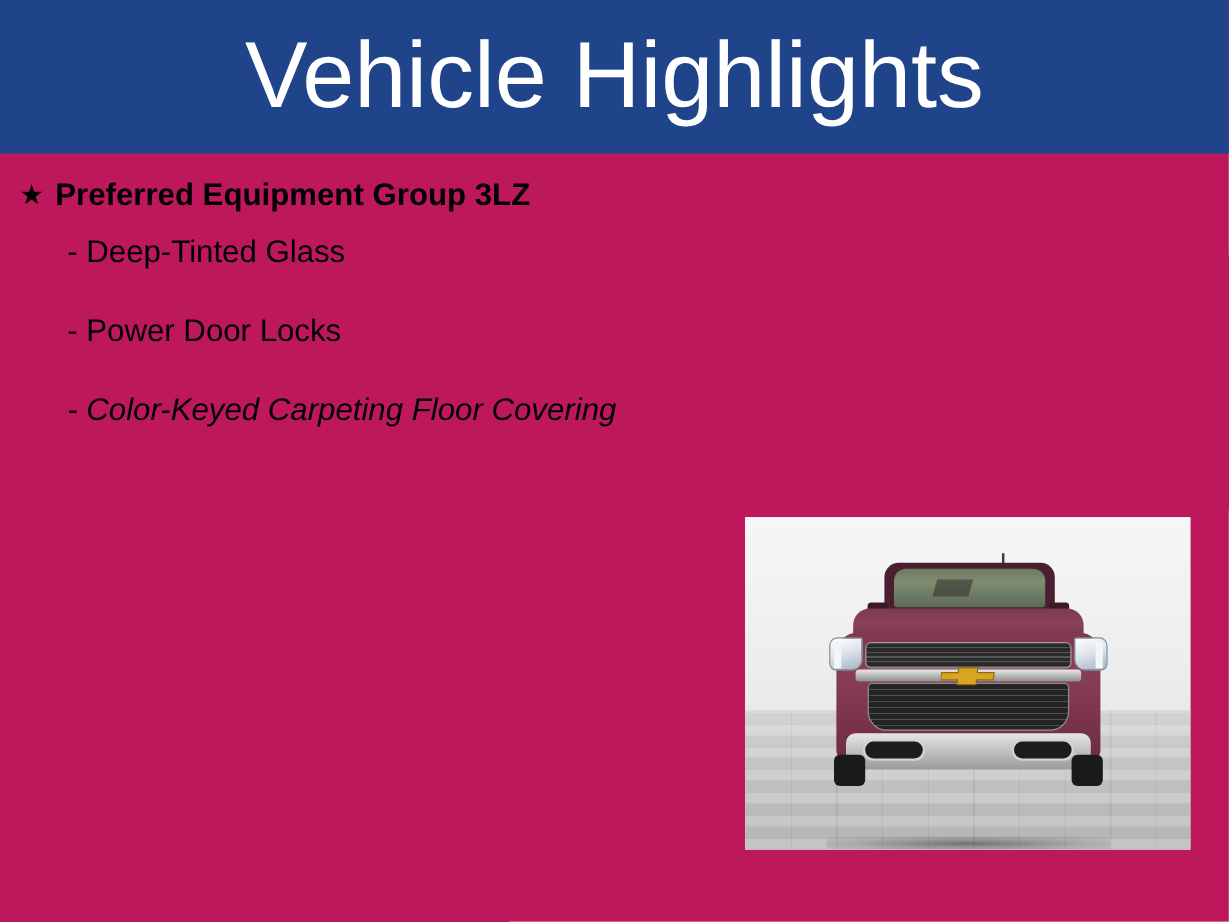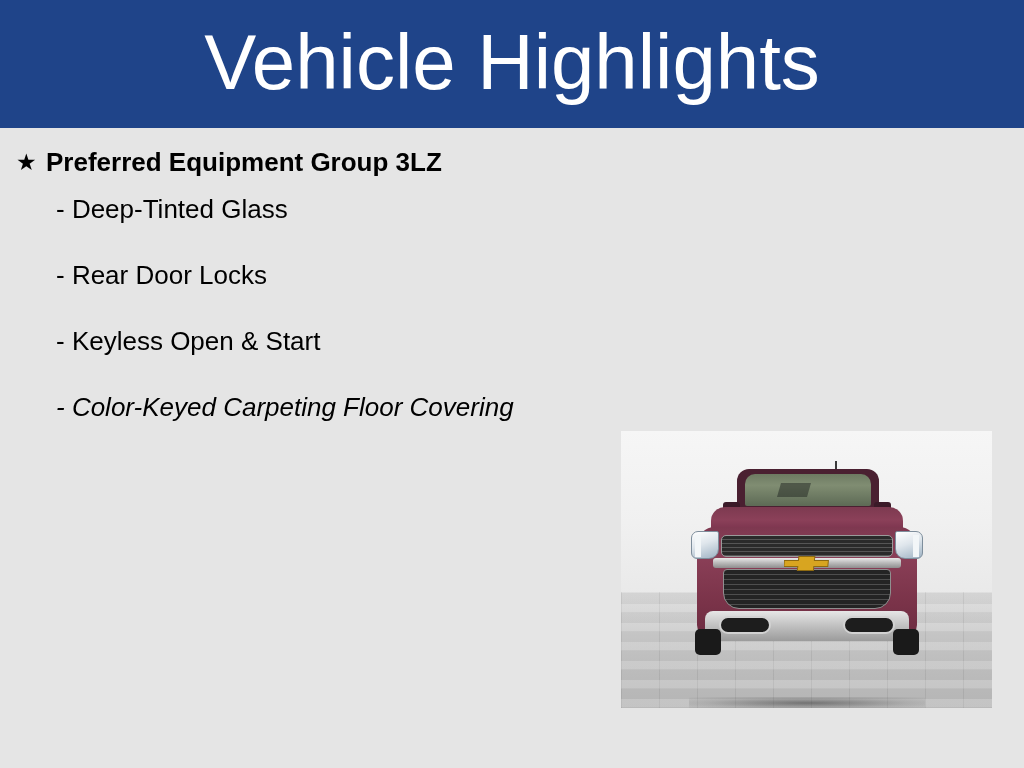--- a/index.html
+++ b/index.html
@@ -14,21 +14,21 @@
     overflow: hidden;
     font-family: "Liberation Sans", sans-serif;
     color: #000000;
     position: relative;
   }
 
   .slide {
     position: relative;
     width: 1024px;
     height: 768px;
-    background: #e5e5e5;
+    background: #be185d;
   }
 
   
   .title-bar {
     position: absolute;
     left: 0;
     top: 0;
     width: 1024px;
     height: 128px;
     background: #1f4489;
@@ -344,22 +344,21 @@
     <ul class="bullet-list">
       <li>
 
         <div class="bullet-row">
           <span class="bullet-star">★</span>
           <span class="bullet-main-text">Preferred Equipment Group 3LZ</span>
         </div>
 
         <ul class="sub-list">
           <li class="sub-item">- Deep-Tinted Glass</li>
-          <li class="sub-item">- Rear Door Locks</li>
-          <li class="sub-item">- Keyless Open &amp; Start</li>
+          <li class="sub-item">- Power Door Locks</li>
           <li class="sub-item last">- Color-Keyed Carpeting Floor Covering</li>
         </ul>
 
       </li>
     </ul>
 
     <div class="photo-frame">
       <div class="photo-inner">
         <div class="backdrop"></div>
         <div class="ground"></div>

